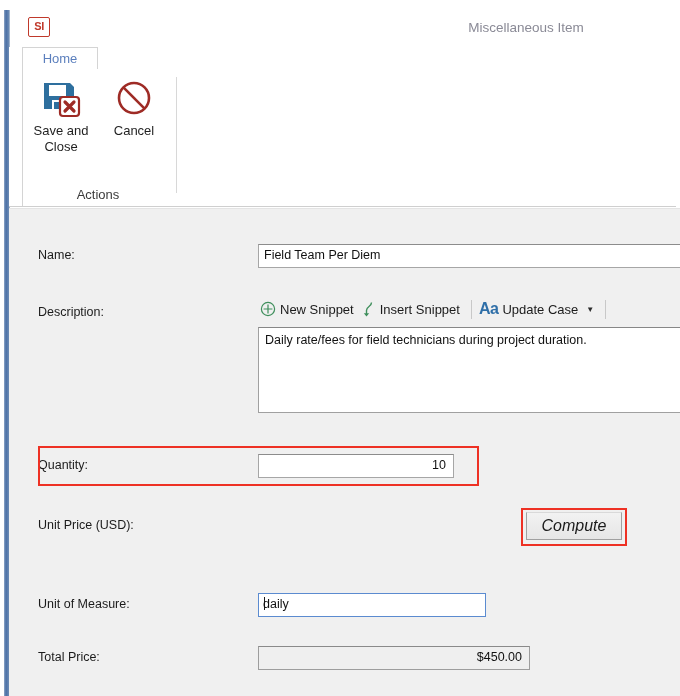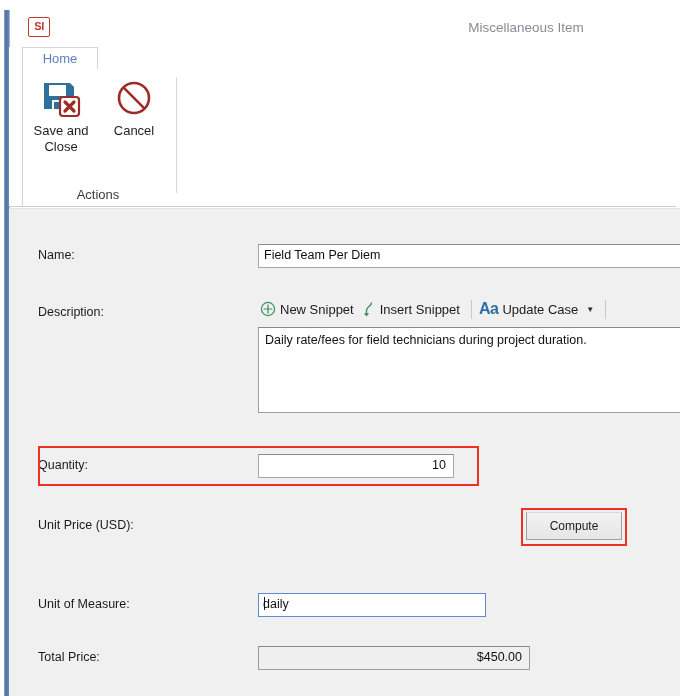--- a/index.html
+++ b/index.html
@@ -187,23 +187,24 @@
 
   
   #price-row{top:305px;}
   #price-field{left:249px;width:196px;top:0;}
   .compute-btn{
     position:absolute;left:517px;top:-2px;width:96px;height:28px;
     box-sizing:border-box;
     background:linear-gradient(to bottom,#f2f2f2,#e6e6e6);
     border:1px solid #a0a0a0;
     border-top-color:#d9d9d9;
-    font-size:12px;color:#1b1b1b;
+    font-size:16px;color:#1b1b1b;
     text-align:center;line-height:26px;
     cursor:default;
+    font-style:italic;
   }
   #compute-redbox{left:512px;top:-6px;width:106px;height:38px;}
 
   
   #uom-row{top:384px;}
   #uom-field{left:249px;width:228px;top:0;}
 
   
   #total-row{top:437px;}
   #total-field{left:249px;width:272px;top:0;}

